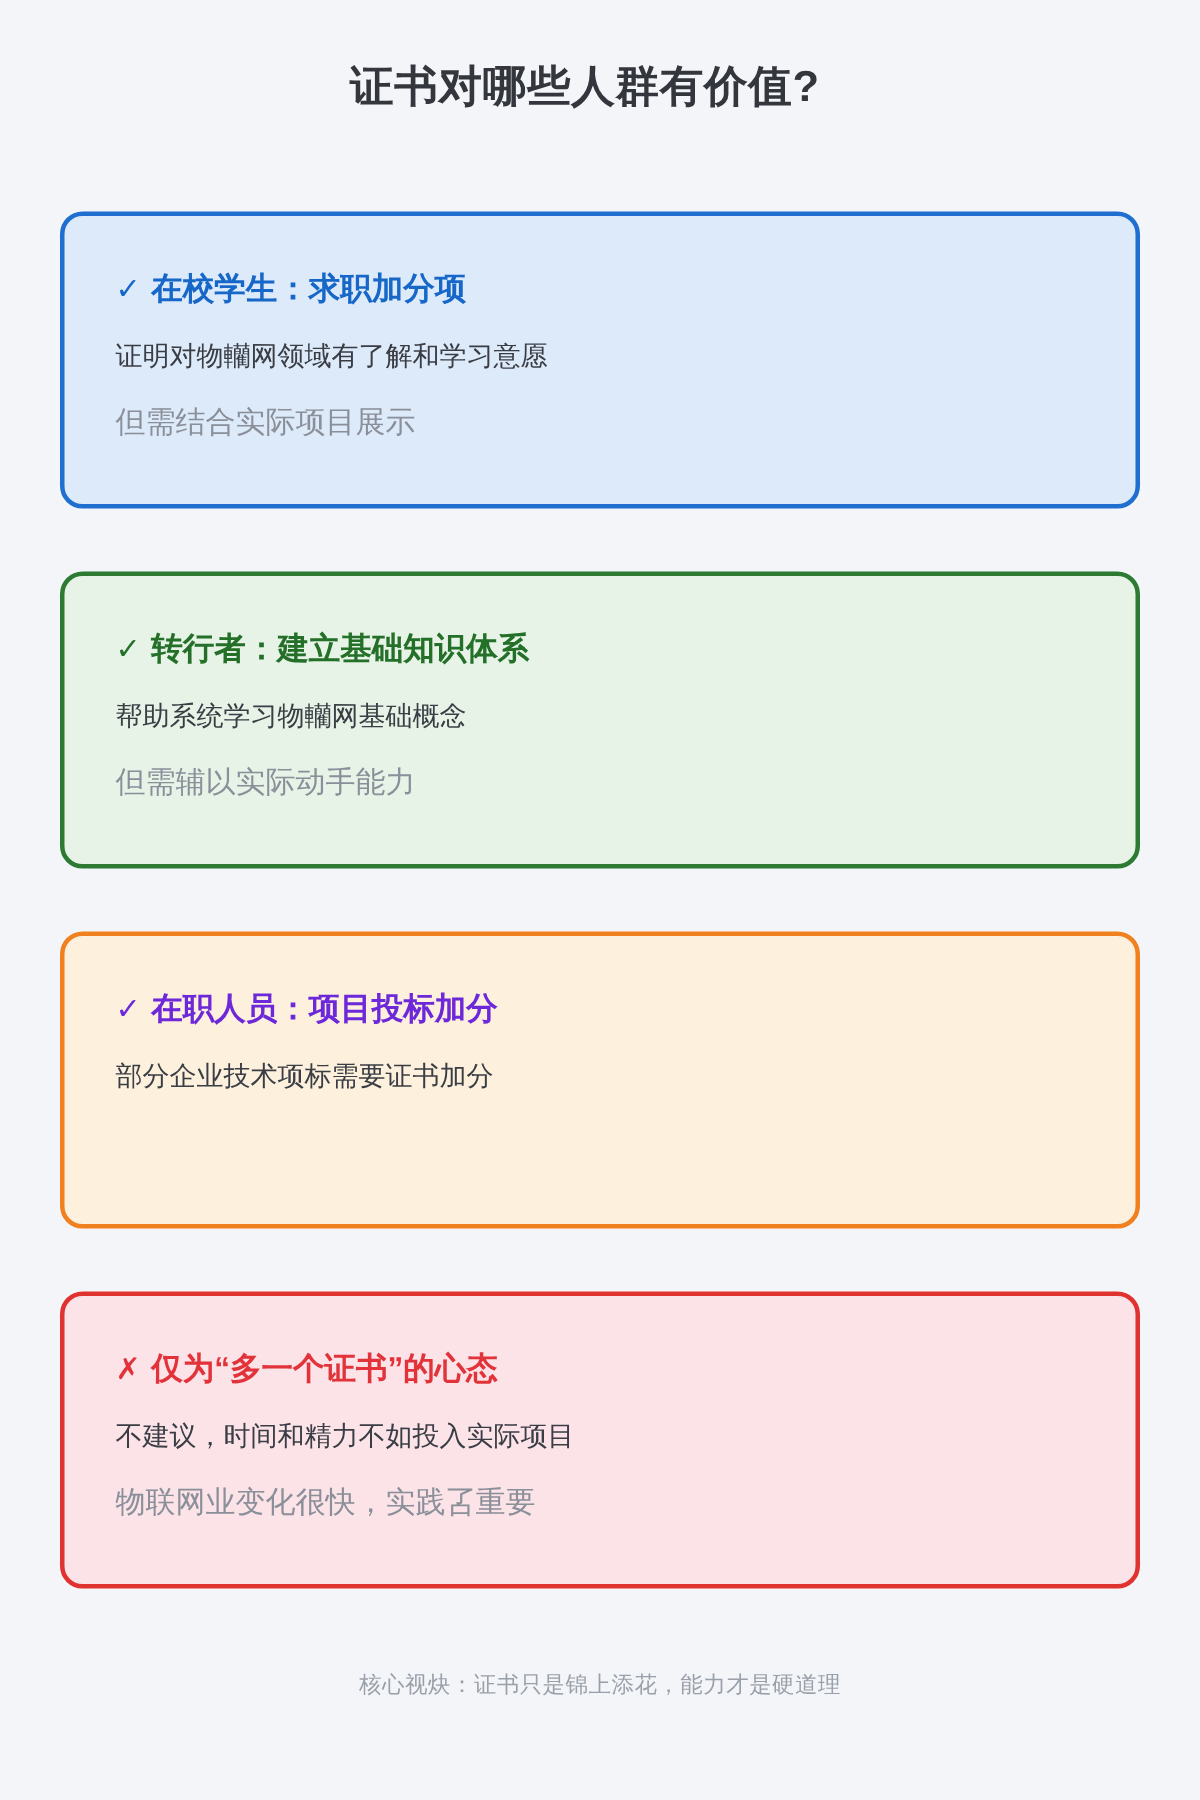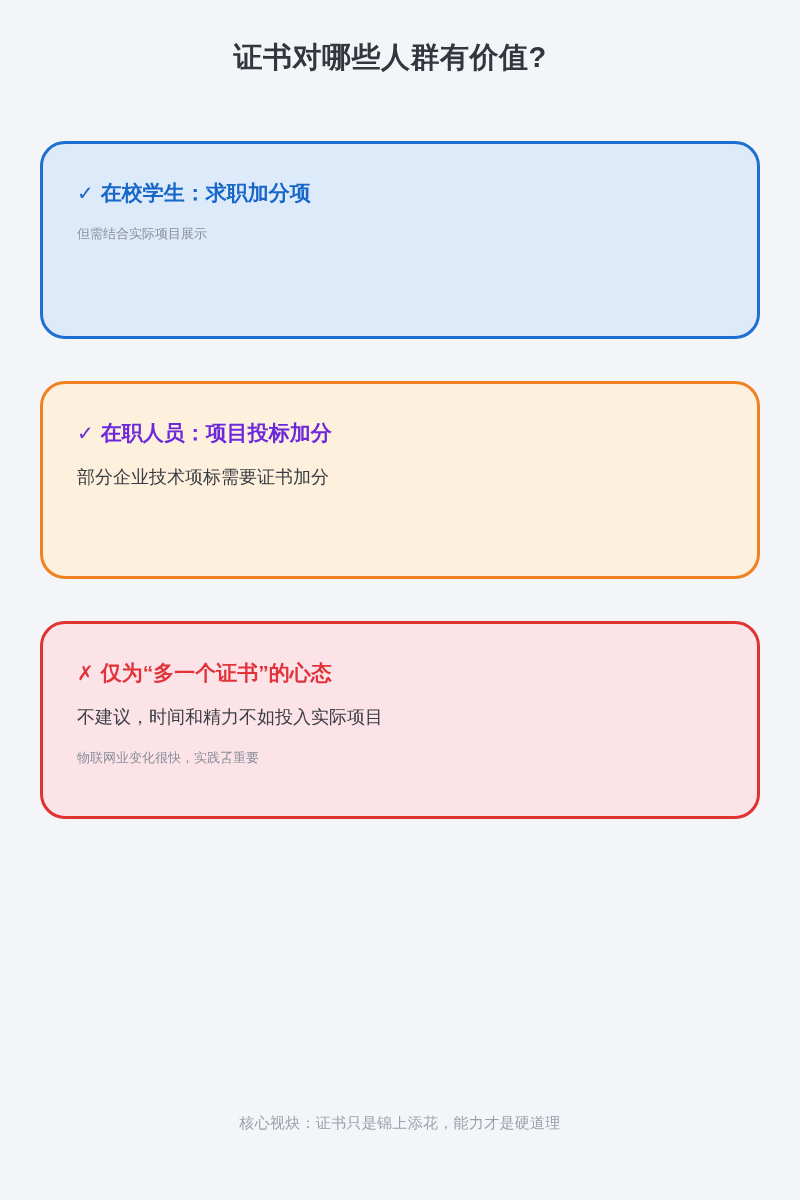--- a/index.html
+++ b/index.html
@@ -34,21 +34,21 @@
   .cards {
     position: absolute;
     top: 141px;
     left: 40px;
     width: 720px;
   }
   .card {
     box-sizing: border-box;
     width: 720px;
     height: 198px;
-    border-radius: 25px;
+    border-radius: 15px;
     border-style: solid;
     border-width: 3px;
     margin-bottom: 42px;
     padding: 36px 34px 0 34px;
     position: relative;
   }
   .card:last-child {
     margin-bottom: 0;
   }
   .card-heading {
@@ -65,21 +65,21 @@
     font-weight: bold;
   }
   .card-body {
     font-size: 18px;
     color: #3a3d44;
     line-height: 1.35;
     margin: 0 0 20px 0;
     white-space: nowrap;
   }
   .card-note {
-    font-size: 13px;
+    font-size: 20px;
     color: #8a8f99;
     line-height: 1.35;
     margin: 0;
     white-space: nowrap;
   }
 
   
   .card.blue   { background: #ddeafa; border-color: #1f6fd0; }
   .card.blue   .card-heading, .card.blue .mark { color: #1767c8; }
   .card.green  { background: #e6f3e6; border-color: #2d7a33; }
@@ -106,23 +106,31 @@
 <div class="page">
 
   <div class="page-title">证书对哪些人群有价值?</div>
 
   <div class="cards">
 
     <div class="card blue">
       <div class="card-heading">
         <span class="mark">✓</span><span>在校学生：求职加分项</span>
       </div>
+      <div class="card-body">证明对物轥网领域有了解和学习意愿</div>
       <div class="card-note">但需结合实际项目展示</div>
     </div>
 
+    <div class="card green">
+      <div class="card-heading">
+        <span class="mark">✓</span><span>转行者：建立基础知识体系</span>
+      </div>
+      <div class="card-body">帮助系统学习物轥网基础概念</div>
+      <div class="card-note">但需辅以实际动手能力</div>
+    </div>
 
     <div class="card orange">
       <div class="card-heading">
         <span class="mark">✓</span><span>在职人员：项目投标加分</span>
       </div>
       <div class="card-body">部分企业技术项标需要证书加分</div>
     </div>
 
     <div class="card red">
       <div class="card-heading">

